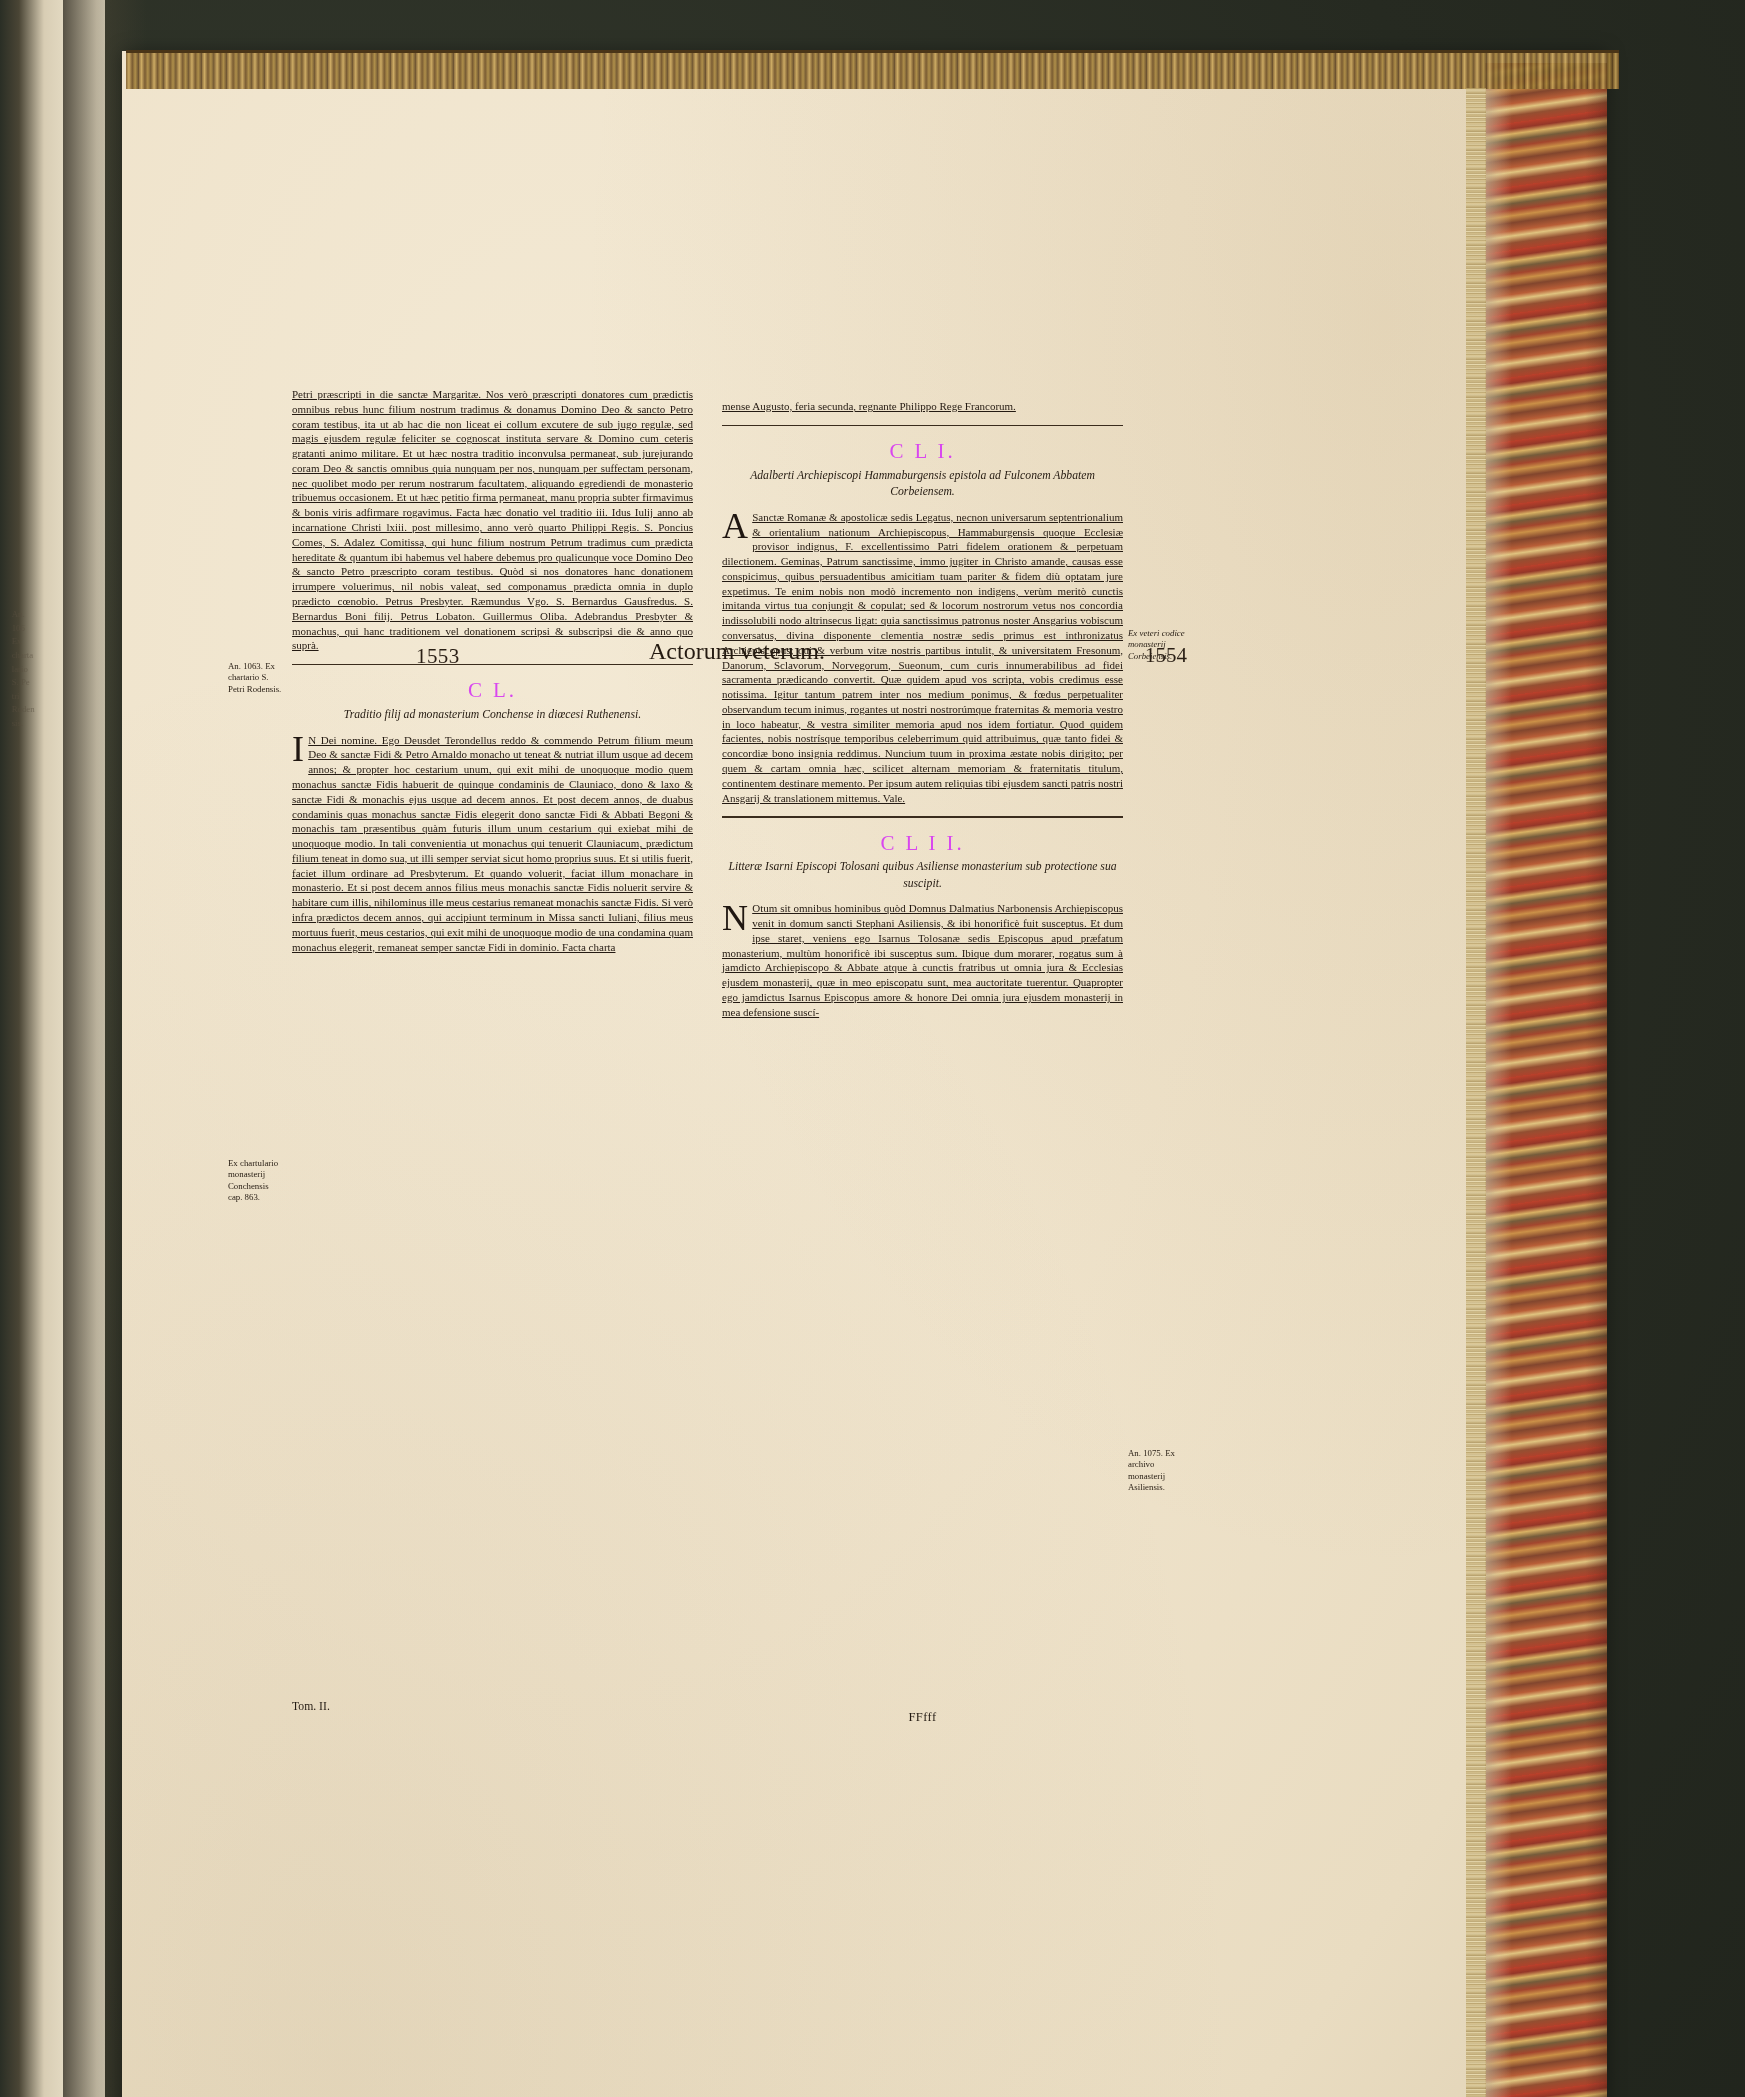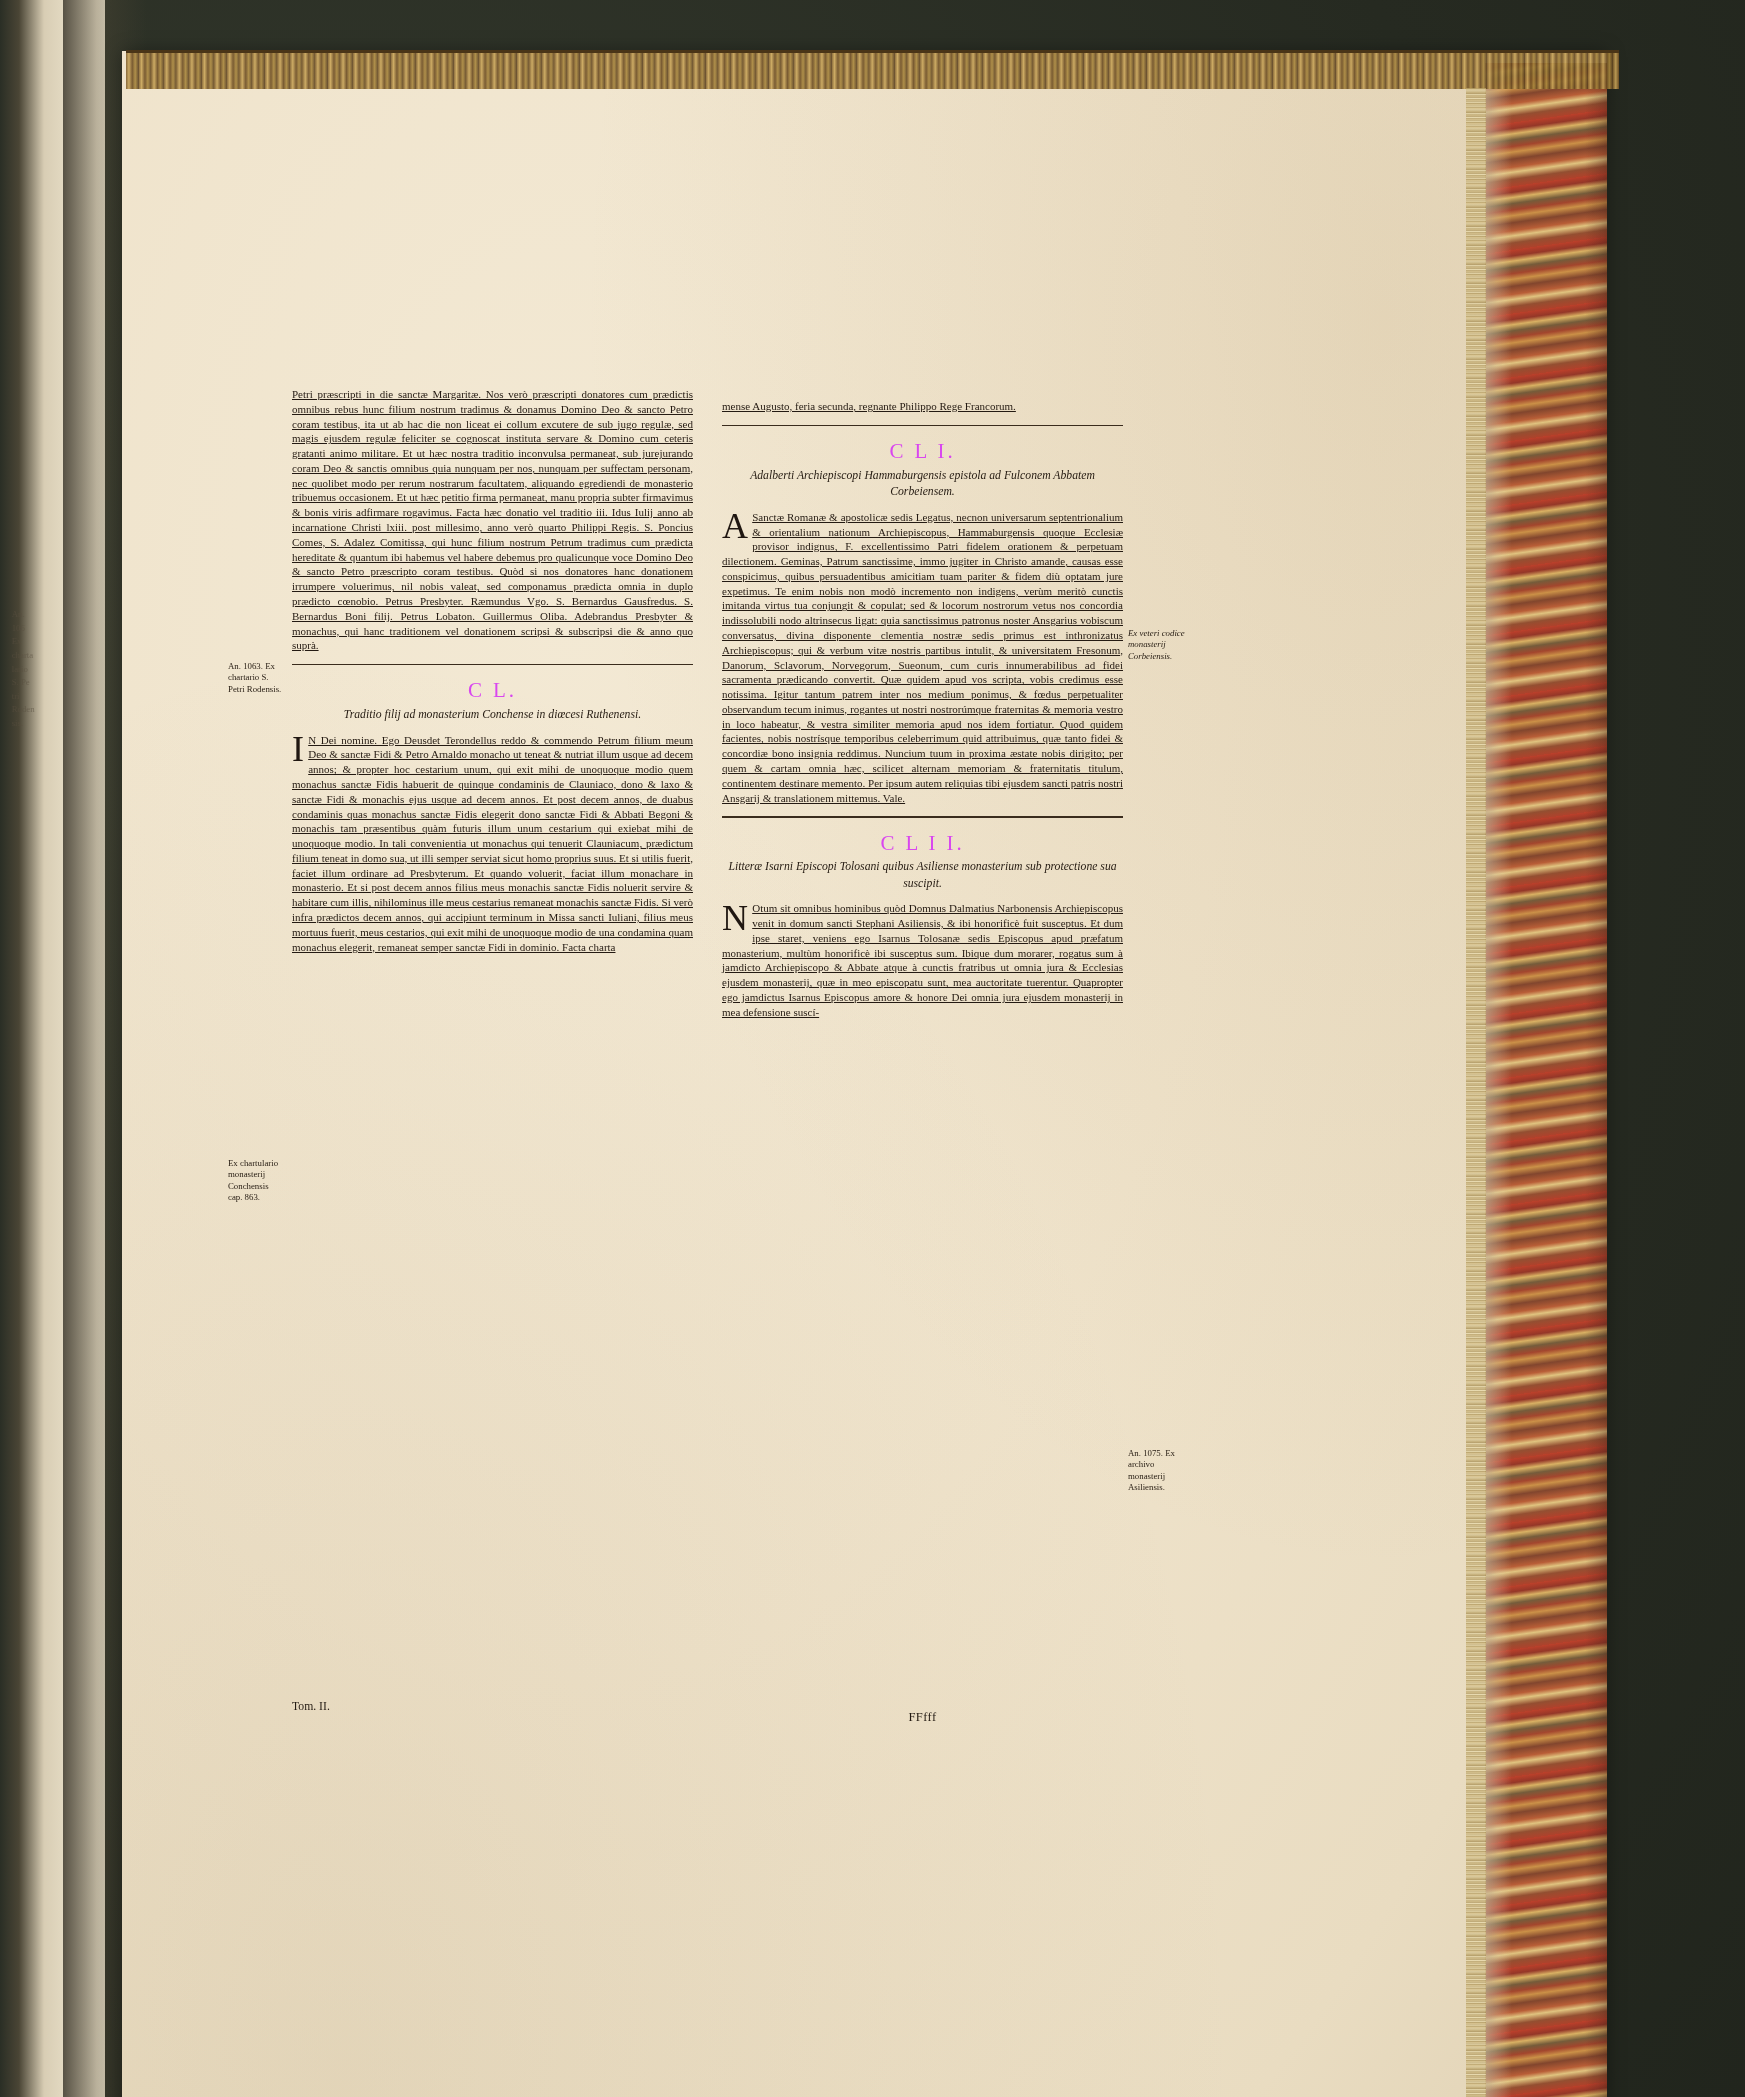--- a/index.html
+++ b/index.html
@@ -270,20 +270,25 @@
 
 <div class="marble">
   <div class="marble-fade"></div>
 </div>
 <div class="top-band"></div>
 <div class="top-band-edge"></div>
 <div class="right-gilt"></div>
 
 <div class="page">
 
+  <div class="runhead">
+    <div class="folio-left">1553</div>
+    <div class="runtitle">Actorum veterum.</div>
+    <div class="folio-right">1554</div>
+  </div>
 
   <div class="col left">
     <p>Petri præscripti in die sanctæ Margaritæ. Nos verò præscripti donatores cum prædictis omnibus rebus hunc filium nostrum tradimus &amp; donamus Domino Deo &amp; sancto Petro coram testibus, ita ut ab hac die non liceat ei collum excutere de sub jugo regulæ, sed magis ejusdem regulæ feliciter se cognoscat instituta servare &amp; Domino cum ceteris gratanti animo militare. Et ut hæc nostra traditio inconvulsa permaneat, sub jurejurando coram Deo &amp; sanctis omnibus quia nunquam per nos, nunquam per suffectam personam, nec quolibet modo per rerum nostrarum facultatem, aliquando egrediendi de monasterio tribuemus occasionem. Et ut hæc petitio firma permaneat, manu propria subter firmavimus &amp; bonis viris adfirmare rogavimus. Facta hæc donatio vel traditio iii. Idus Iulij anno ab incarnatione Christi lxiii. post millesimo, anno verò quarto Philippi Regis. S. Poncius Comes, S. Adalez Comitissa, qui hunc filium nostrum Petrum tradimus cum prædicta hereditate &amp; quantum ibi habemus vel habere debemus pro qualicunque voce Domino Deo &amp; sancto Petro præscripto coram testibus. Quòd si nos donatores hanc donationem irrumpere voluerimus, nil nobis valeat, sed componamus prædicta omnia in duplo prædicto cœnobio. Petrus Presbyter. Ræmundus Vgo. S. Bernardus Gausfredus. S. Bernardus Boni filij. Petrus Lobaton. Guillermus Oliba. Adebrandus Presbyter &amp; monachus, qui hanc traditionem vel donationem scripsi &amp; subscripsi die &amp; anno quo suprà.</p>
 
     <div class="rule"></div>
     <div class="sec-num">C L.</div>
     <div class="sec-title">Traditio filij ad monasterium Conchense in diœcesi Ruthenensi.</div>
 
     <div class="dropwrap">
       <span class="dropcap">I</span>

